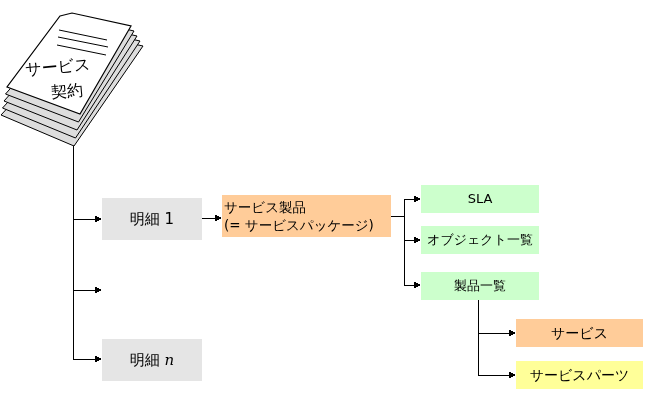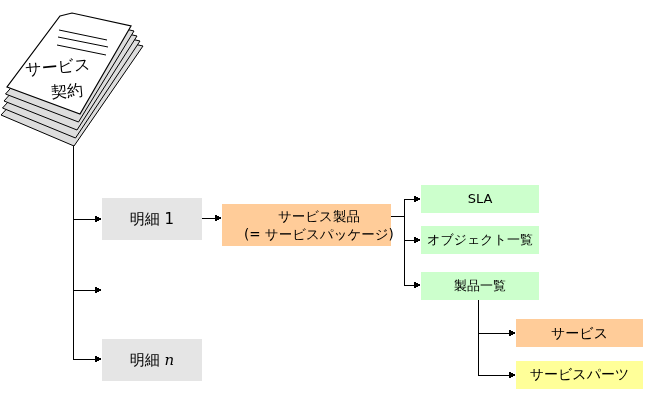--- a/index.html
+++ b/index.html
@@ -34,45 +34,44 @@
   }
   .b-detail {
     left: 102px;
     width: 100px;
     height: 42px;
     background: #e5e5e5;
     font-size: 15px;
   }
   .b-product {
     left: 222px;
-    top: 204px;
+    top: 195px;
     width: 169px;
     height: 42px;
     background: #FFCC99;
     justify-content: flex-start;
-    padding-left: 22px;
+    padding-left: 2px;
     box-sizing: border-box;
-    text-align: center;
   }
   .b-product .two-line { line-height: 18px; font-size: 13.5px; }
   .b-list {
     left: 421px;
     width: 118px;
     height: 28px;
     background: #CCFFCC;
     font-size: 13px;
   }
   .b-comp {
     left: 516px;
     width: 127px;
     height: 28px;
     font-size: 14px;
   }
   .b-service { background: #FFCC99; }
-  .b-parts   { background: #FFFF99; font-family: Liberation Serif, serif; }
+  .b-parts   { background: #FFFF99; }
   .num-italic {
     font-style: italic;
     font-family: "DejaVu Serif", serif;
   }
   .stack-label {
     font-size: 16px;
     fill: #000000;
   }
 </style>
 </head>

